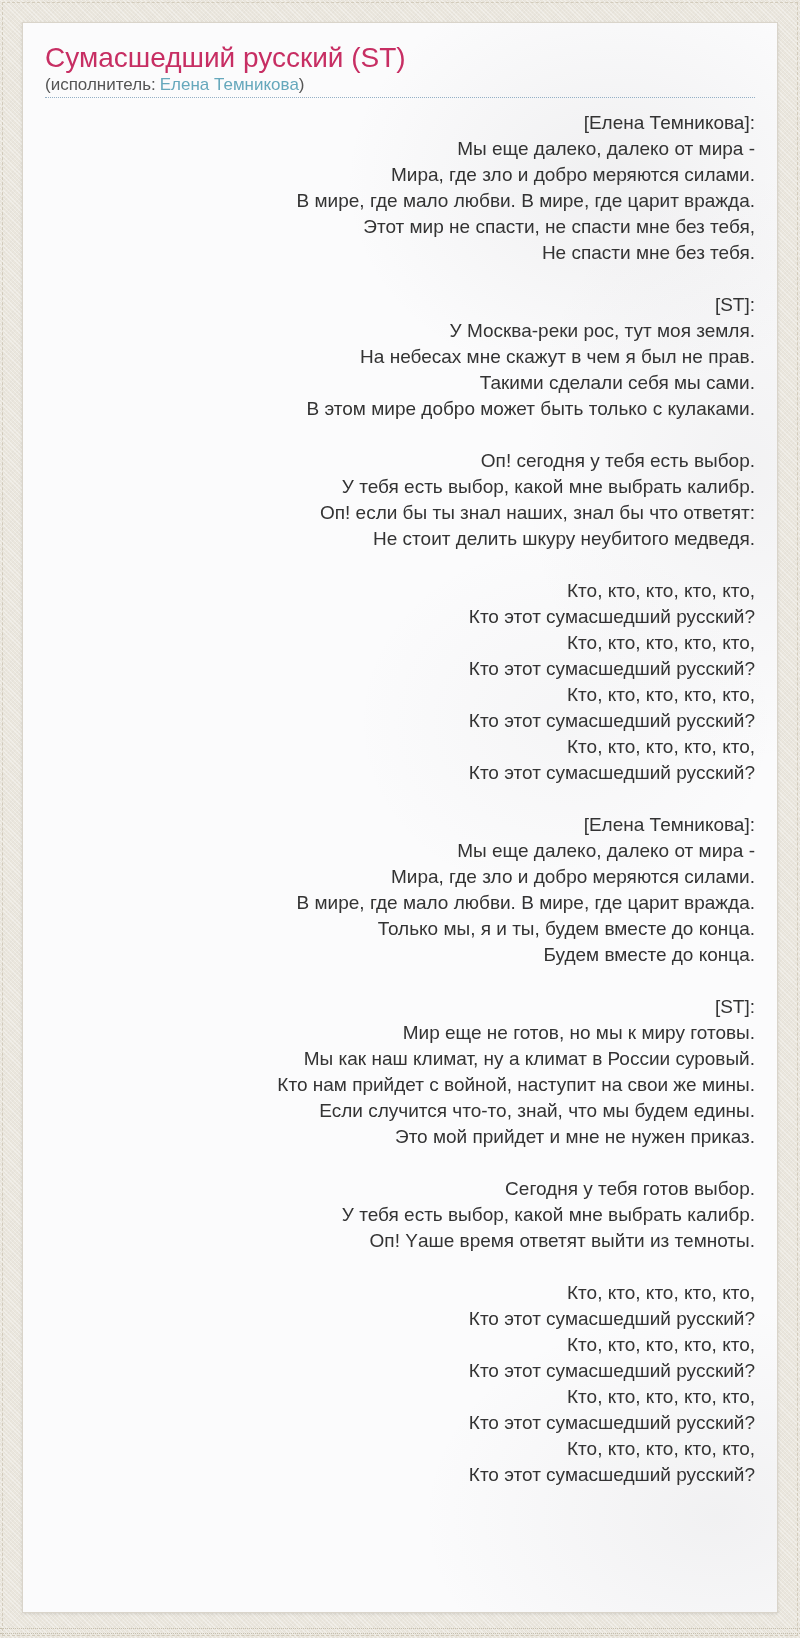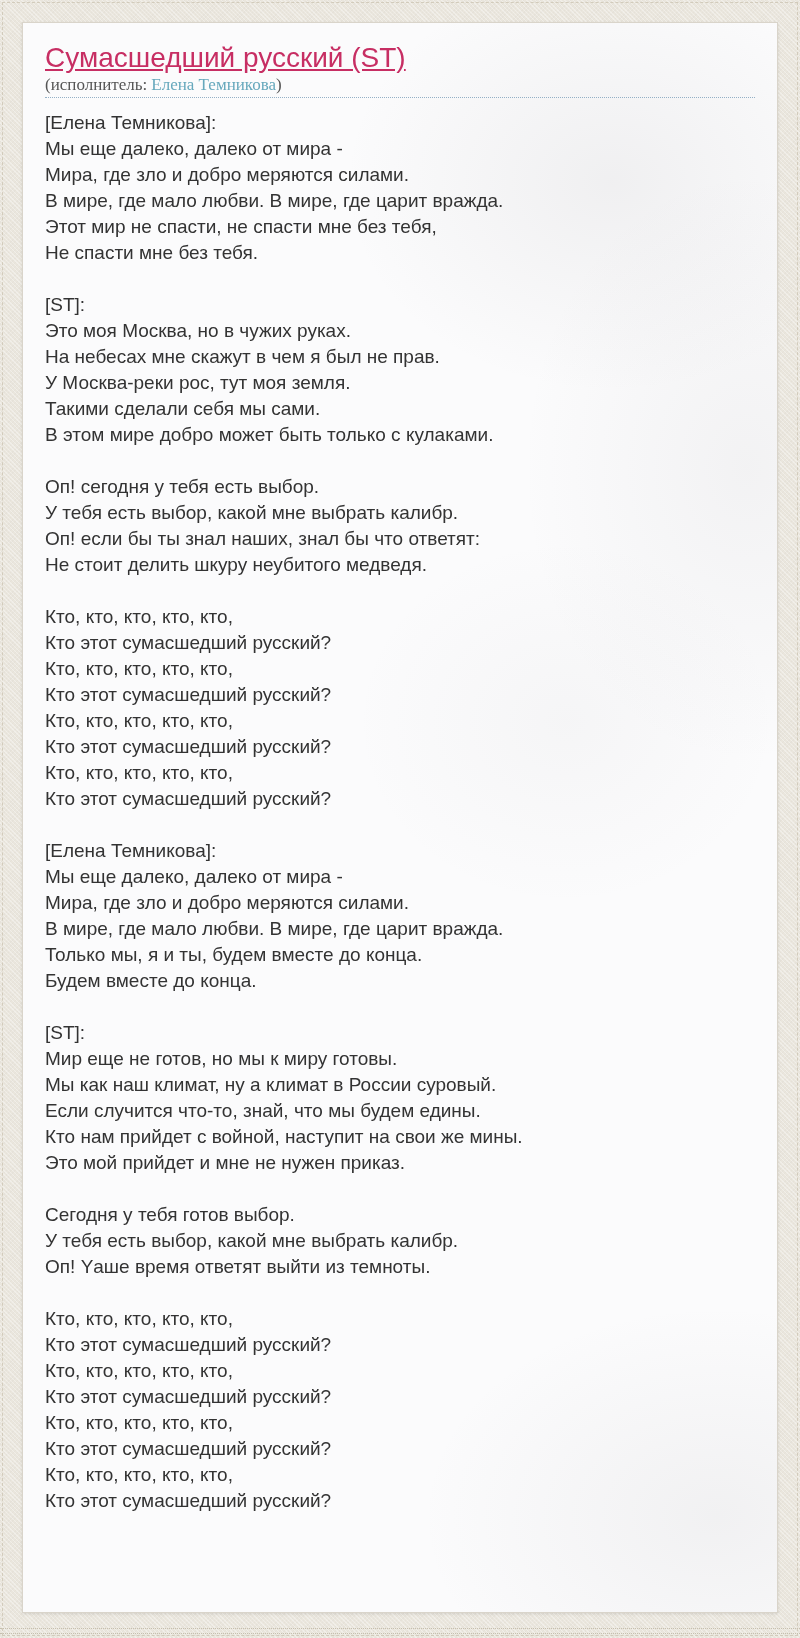--- a/index.html
+++ b/index.html
@@ -41,37 +41,36 @@
       radial-gradient(ellipse 320px 420px at 96% 28%, rgba(140,138,142,0.08), transparent 70%),
       radial-gradient(ellipse 300px 260px at 72% 44%, rgba(140,138,142,0.05), transparent 70%),
       radial-gradient(ellipse 420px 300px at 92% 94%, rgba(140,138,142,0.09), transparent 70%);
     border:1px solid #d9d4ca;
     box-shadow:0 1px 3px rgba(0,0,0,.10);
   }
   .title{
     margin:0;font-size:28px;font-weight:normal;line-height:30px;
     color:var(--title-color);
     letter-spacing:0;
-    text-decoration:underline;
   }
   .meta{
-    margin:2px 0 0;font-size:17px;line-height:20px;color:var(--meta-color);font-family:Liberation Serif, serif;
+    margin:2px 0 0;font-size:17px;line-height:20px;color:var(--meta-color);
   }
   .meta a{
     color:var(--link-color);text-decoration:none;margin-left:4px;
   }
   .separator{
     border-bottom:1px dotted var(--separator-color);
     margin-top:0;height:3px;
   }
   .lyrics{
     margin-top:12px;
     font-size:19px;line-height:26px;color:var(--lyrics-color);
   }
-  .stanza{margin:0 0 26px;}
+  .stanza{margin:0 0 26px;text-align:right;}
   .stanza:last-child{margin-bottom:0;}
   .line{white-space:pre-wrap;}
 </style>
 </head>
 <body>
 
 <div class="stitch-frame"></div>
 <div class="stitch-bottom"></div>
 
 <main class="card">
@@ -82,23 +81,22 @@
       <div class="stanza">
         <div class="line">[Елена Темникова]:</div>
         <div class="line">Мы еще далеко, далеко от мира -</div>
         <div class="line">Мира, где зло и добро меряются силами.</div>
         <div class="line">В мире, где мало любви. В мире, где царит вражда.</div>
         <div class="line">Этот мир не спасти, не спасти мне без тебя,</div>
         <div class="line">Не спасти мне без тебя.</div>
       </div>
       <div class="stanza">
         <div class="line">[ST]:</div>
-        <div class="line">Это моя Москва, но в чужих руках.</div>
+        <div class="line">У Москва-реки рос, тут моя земля.</div>
         <div class="line">На небесах мне скажут в чем я был не прав.</div>
-        <div class="line">У Москва-реки рос, тут моя земля.</div>
         <div class="line">Такими сделали себя мы сами.</div>
         <div class="line">В этом мире добро может быть только с кулаками.</div>
       </div>
       <div class="stanza">
         <div class="line">Оп! сегодня у тебя есть выбор.</div>
         <div class="line">У тебя есть выбор, какой мне выбрать калибр.</div>
         <div class="line">Оп! если бы ты знал наших, знал бы что ответят:</div>
         <div class="line">Не стоит делить шкуру неубитого медведя.</div>
       </div>
       <div class="stanza">
@@ -116,22 +114,22 @@
         <div class="line">Мы еще далеко, далеко от мира -</div>
         <div class="line">Мира, где зло и добро меряются силами.</div>
         <div class="line">В мире, где мало любви. В мире, где царит вражда.</div>
         <div class="line">Только мы, я и ты, будем вместе до конца.</div>
         <div class="line">Будем вместе до конца.</div>
       </div>
       <div class="stanza">
         <div class="line">[ST]:</div>
         <div class="line">Мир еще не готов, но мы к миру готовы.</div>
         <div class="line">Мы как наш климат, ну а климат в России суровый.</div>
+        <div class="line">Кто нам прийдет с войной, наступит на свои же мины.</div>
         <div class="line">Если случится что-то, знай, что мы будем едины.</div>
-        <div class="line">Кто нам прийдет с войной, наступит на свои же мины.</div>
         <div class="line">Это мой прийдет и мне не нужен приказ.</div>
       </div>
       <div class="stanza">
         <div class="line">Сегодня у тебя готов выбор.</div>
         <div class="line">У тебя есть выбор, какой мне выбрать калибр.</div>
         <div class="line">Оп! Yаше время ответят выйти из темноты.</div>
       </div>
       <div class="stanza">
         <div class="line">Кто, кто, кто, кто, кто,</div>
         <div class="line">Кто этот сумасшедший русский?</div>

